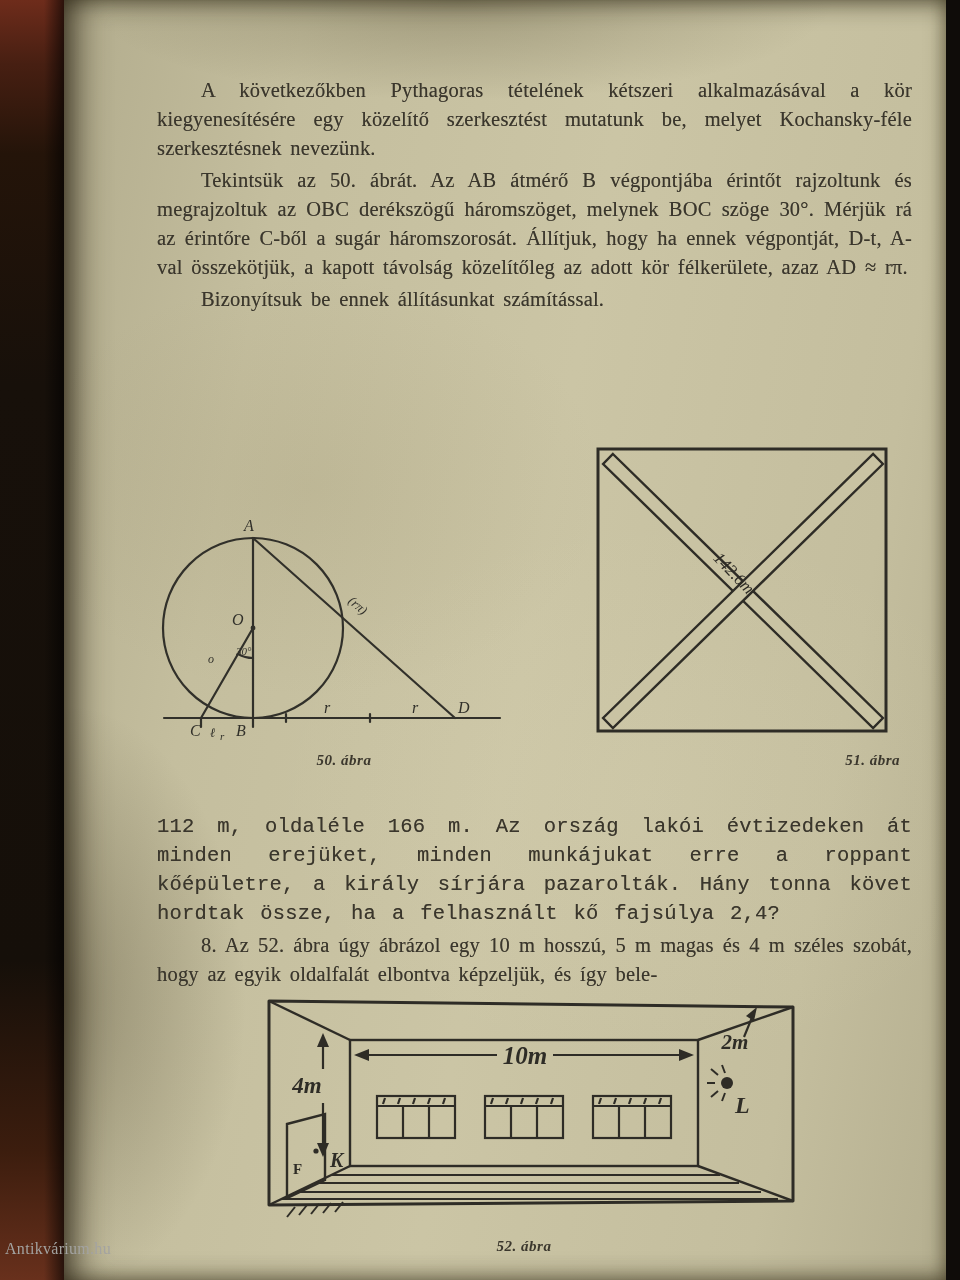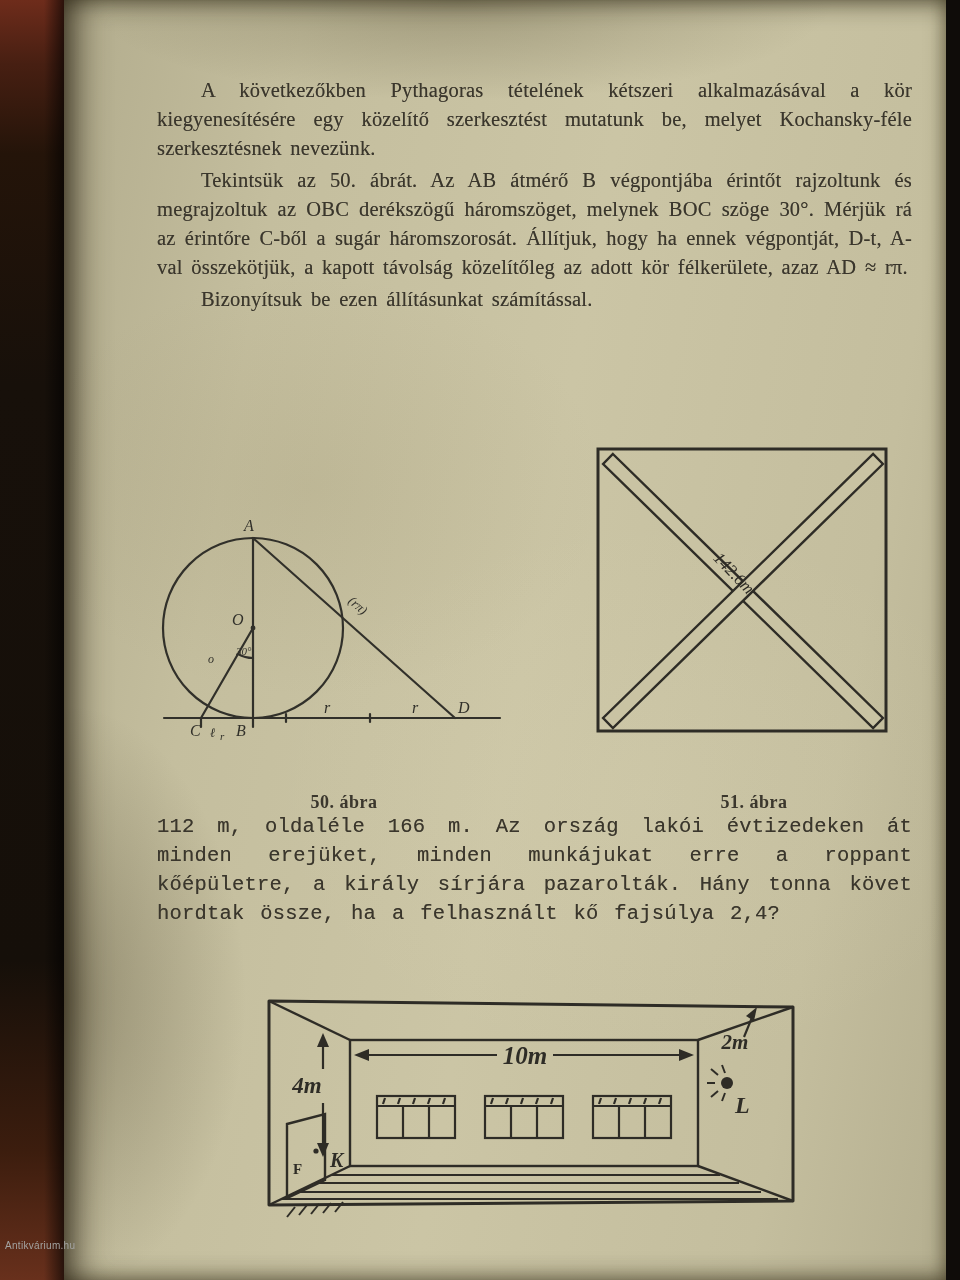--- a/index.html
+++ b/index.html
@@ -48,48 +48,48 @@
   }
   .para.noindent { text-indent:0;font-family:Liberation Mono, monospace; }
 
   .fig { position:absolute; }
   .fig50 { left:88px;  top:505px; width:360px; height:240px; }
   .fig51 { left:528px; top:443px; width:305px; height:300px; }
   .fig52 { left:193px; top:983px; width:550px; height:245px; }
 
   .cap {
     position:absolute; width:260px; text-align:center;
-    font-weight:600; font-size:18px;
-    color:#3b372d; letter-spacing:0.5px;margin-top:40px;
+    font-style:italic; font-weight:600; font-size:15px;
+    color:#3b372d; letter-spacing:0.5px;
   }
   .cap50 { left:150px; top:752px; }
-  .cap51 { left:560px; top:752px; }
+  .cap51 { left:576px; top:752px;text-align:right; }
   .cap52 { left:330px; top:1238px; }
 
   .watermark {
     position:absolute; left:5px; top:1240px;
-    font-family:Liberation Sans, sans-serif;
-    font-size:10px; color:#a3a3a1; letter-spacing:0.3px;
+    font-family:Liberation Serif, serif;
+    font-size:16px; color:#a3a3a1; letter-spacing:0.3px;
   }
 
   svg text { font-family:"Liberation Serif","DejaVu Serif",serif; }
 </style>
 </head>
 <body>
 
 <div class="scene">
 
   <div class="book-edge"></div>
 
   <div class="page">
 
     <div class="text-col text-top">
         <p class="para">A következőkben Pythagoras tételének kétszeri alkalmazásával a kör kiegyenesítésére egy közelítő szerkesztést mutatunk be, melyet Kochansky-féle szerkesztésnek nevezünk.</p>
         <p class="para">Tekintsük az 50. ábrát. Az AB átmérő B végpontjába érintőt rajzoltunk és megrajzoltuk az OBC derékszögű háromszöget, melynek BOC szöge 30°. Mérjük rá az érintőre C-ből a sugár háromszorosát. Állítjuk, hogy ha ennek végpontját, D-t, A-val összekötjük, a kapott távolság közelítőleg az adott kör félkerülete, azaz AD ≈ rπ.</p>
-        <p class="para">Bizonyítsuk be ezen állításunkat számítással.</p>
+        <p class="para">Bizonyítsuk be ennek állításunkat számítással.</p>
       </div>
 
     <svg class="fig fig50" viewBox="0 0 360 240">
       <g stroke="#31302a" stroke-width="2.2" fill="none" stroke-linecap="round">
         <circle cx="101" cy="123" r="90"></circle>
         <line x1="12" y1="213" x2="348" y2="213"></line>
         <line x1="101" y1="33" x2="101" y2="213"></line>
         <line x1="101" y1="123" x2="49" y2="213"></line>
         <line x1="101" y1="33" x2="303" y2="213"></line>
         <path d="M 101 153 A 30 30 0 0 1 86 149"></path>
@@ -120,20 +120,21 @@
       <polygon points="20.9,11 290.9,275 281.1,285 11.1,21" fill="#c9c3a3" stroke="#2e2c26" stroke-width="2.4"></polygon>
       <polygon points="290.9,21 20.9,285 11.1,275 281.1,11" fill="#c9c3a3" stroke="#2e2c26" stroke-width="2.4"></polygon>
       <text transform="translate(138,134) rotate(46)" text-anchor="middle" font-size="17" font-style="italic" fill="#2e2c26">142.6m</text>
     </svg>
 
     <div class="cap cap50">50. ábra</div>
     <div class="cap cap51">51. ábra</div>
 
     <div class="text-col text-bottom">
         <p class="para noindent">112 m, oldaléle 166 m. Az ország lakói évtizedeken át minden erejüket, minden munkájukat erre a roppant kőépületre, a király sírjára pazarolták. Hány tonna követ hordtak össze, ha a felhasznált kő fajsúlya 2,4?</p>
+        <p class="para">8. Az 52. ábra úgy ábrázol egy 10 m hosszú, 5 m magas és 4 m széles szobát, hogy az egyik oldalfalát elbontva képzeljük, és így bele-</p>
       </div>
 
     <svg class="fig fig52" viewBox="0 0 550 245">
       <polygon points="12,18 536,24 536,218 12,222" fill="none" stroke="#2e2c26" stroke-width="3" stroke-linejoin="round"></polygon>
       <g stroke="#2e2c26" fill="none" stroke-width="2.4">
         <rect x="93" y="57" width="348" height="126"></rect>
         <line x1="12" y1="18" x2="93" y2="57"></line>
         <line x1="536" y1="24" x2="441" y2="57"></line>
         <line x1="12" y1="222" x2="93" y2="183"></line>
         <line x1="536" y1="218" x2="441" y2="183"></line>

